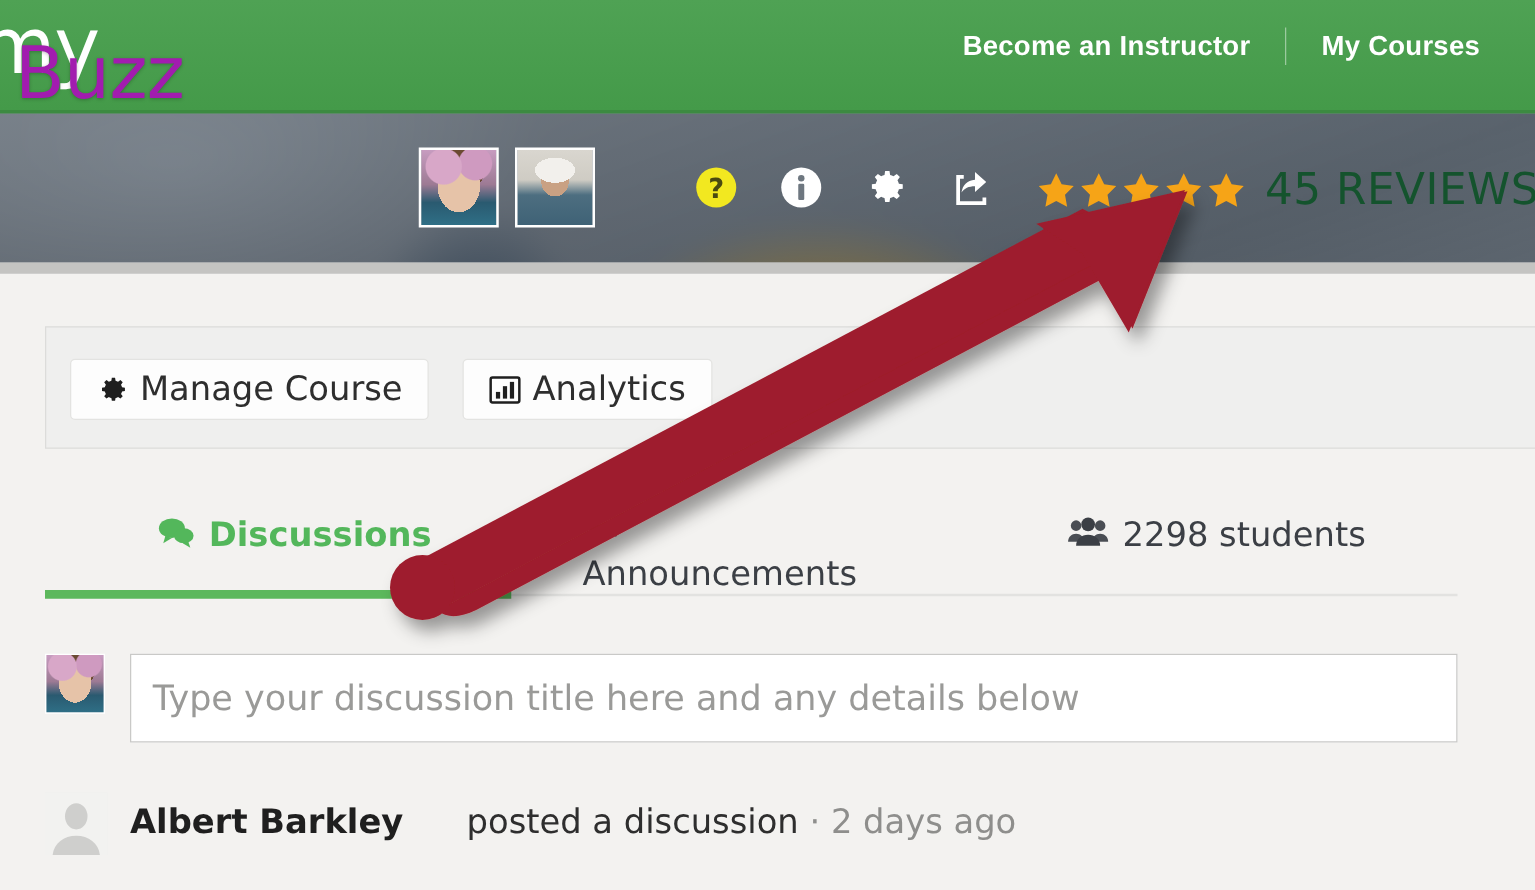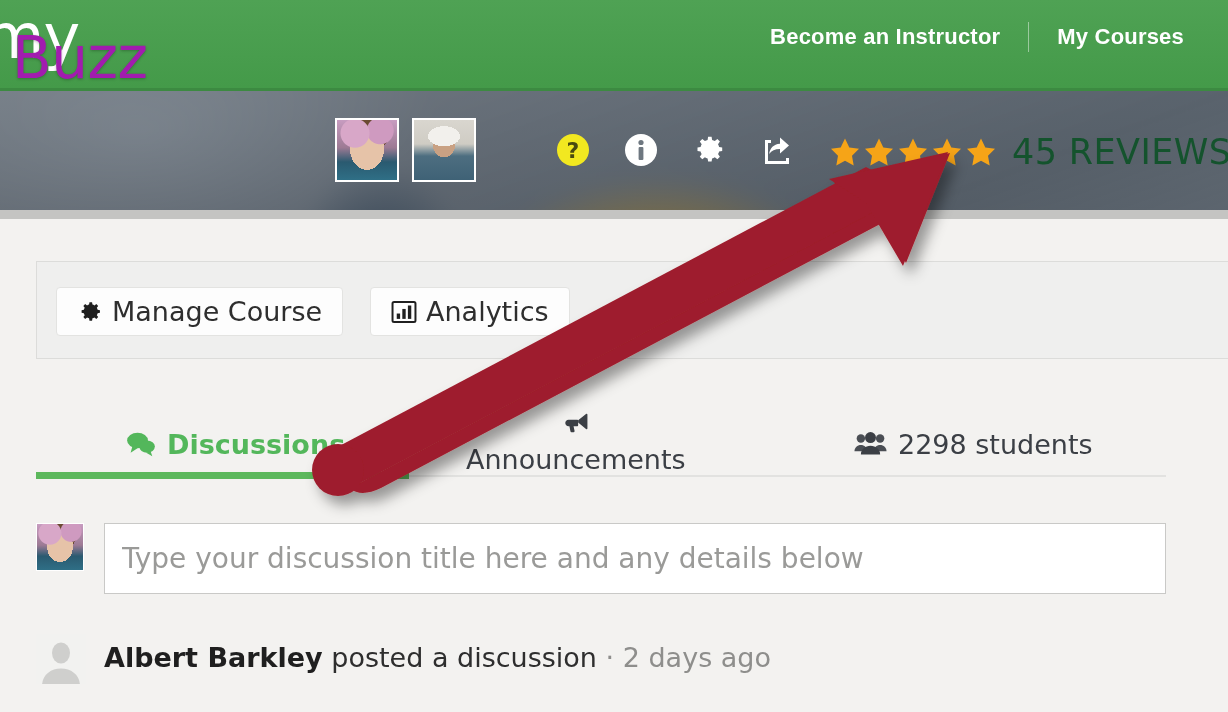--- a/index.html
+++ b/index.html
@@ -121,21 +121,21 @@
   .btn-manage { left: 19px; }
   .btn-analytics { left: 333px; }
   .btn svg { display: block; }
 
   
   .tabs {
     position: absolute; left: 36px; top: 413px; width: 1130px; height: 65px;
   }
   .tab {
     position: absolute; top: 0; height: 62px;
-    display: flex; align-items: center; gap: 11px;
+    display: flex; align-items: flex-start; gap: 11px;
     font-size: 27px; color: #3b3f45; cursor: pointer; white-space: nowrap;
     font-family: "DejaVu Sans", sans-serif;
   }
   .tab-discussions { left: 90px; color: #53b75b; font-weight: bold; }
   .tab-announcements { left: 430px; flex-direction: column; }
   .tab-students { left: 818px; }
   .tabs-rule {
     position: absolute; left: 0; top: 62px; width: 1130px; height: 2px;
     background: #e2e2e0;
   }
@@ -168,21 +168,21 @@
   .feed-ava {
     position: absolute; left: 36px; top: 634px; width: 50px; height: 50px;
     background: #f0f0ee; overflow: hidden;
   }
   .feed-line {
     position: absolute; left: 104px; top: 642px;
     font-size: 27px; color: #6f6f6d; white-space: nowrap;
     font-family: "DejaVu Sans", sans-serif;
   }
   .feed-author { color: #1f1f1f; font-weight: bold; }
-  .feed-action { color: #2e2e2e; }
+  .feed-action { color: #2e2e2e; margin-left: 42px; }
   .feed-time { color: #8e8e8c; }
 
   
   .arrow-layer {
     position: absolute; left: 0; top: 0; width: 1228px; height: 712px;
     pointer-events: none;
   }
 </style>
 </head>
 <body>

